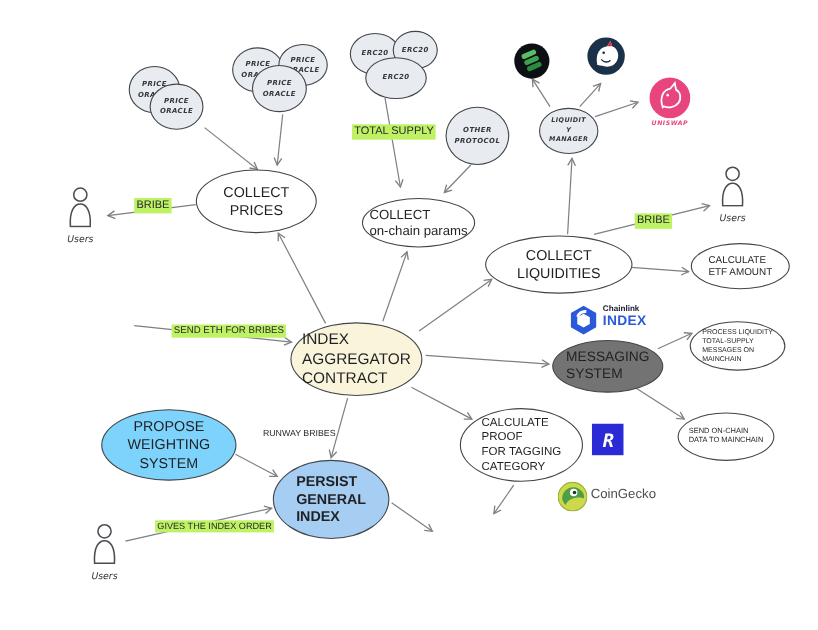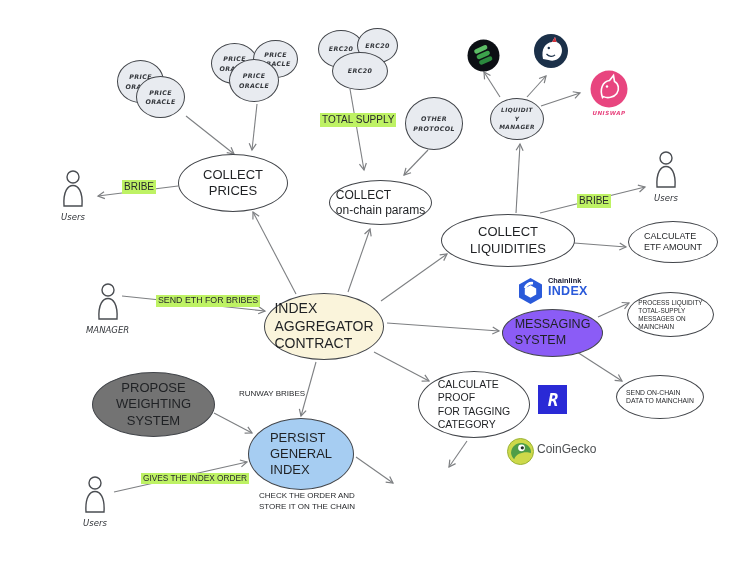--- a/index.html
+++ b/index.html
@@ -162,71 +162,65 @@
 on-chain params</span>
     </div>
     <div class="node" style="left: 441px; top: 214px; width: 134px; height: 53px; background: rgb(255, 255, 255); font-size: 13px;">
       <span>COLLECT
 LIQUIDITIES</span>
     </div>
     <div class="node" style="left: 628px; top: 221px; width: 90px; height: 42px; background: rgb(255, 255, 255); font-size: 9px;">
       <span style="text-align: left;">CALCULATE
 ETF AMOUNT</span>
     </div>
-    <div class="node" style="left: 502px; top: 309px; width: 101px; height: 48px; background: #8b5cf6; font-size: 12.5px;">
+    <div class="node" style="left: 502px; top: 309px; width: 101px; height: 48px; background: #737373; font-size: 12.5px;">
       <span style="text-align: left;">MESSAGING
 SYSTEM</span>
     </div>
     <div class="node" style="left: 627px; top: 292px; width: 87px; height: 45px; background: rgb(255, 255, 255); font-size: 6.4px;">
       <span style="text-align: left;">PROCESS LIQUIDITY
 TOTAL-SUPPLY
 MESSAGES ON
 MAINCHAIN</span>
     </div>
     <div class="node" style="left: 616px; top: 375px; width: 88px; height: 44px; background: rgb(255, 255, 255); font-size: 6.8px;">
       <span style="text-align: left;">SEND ON-CHAIN
 DATA TO MAINCHAIN</span>
     </div>
-    <div class="node" style="left: 92px; top: 372px; width: 123px; height: 65px; background: #737373; font-size: 13px;">
+    <div class="node" style="left: 92px; top: 372px; width: 123px; height: 65px; background: #7dd3fc; font-size: 13px;">
       <span>PROPOSE
 WEIGHTING
 SYSTEM</span>
     </div>
     <div class="node" style="left: 418px; top: 371px; width: 112px; height: 67px; background: rgb(255, 255, 255); font-size: 10.5px;">
       <span style="text-align: left;">CALCULATE
 PROOF
 FOR TAGGING
 CATEGORY</span>
     </div>
     <div class="node" style="left: 264px; top: 293px; width: 120px; height: 67px; background: rgb(250, 244, 219); font-size: 14px;">
       <span style="text-align: left;">INDEX
 AGGREGATOR
 CONTRACT</span>
     </div>
     <div class="node" style="left: 248px; top: 418px; width: 106px; height: 72px; background: rgb(166, 205, 242); font-size: 13px;">
-      <span style="text-align: left;">PERSIST
+      <span style="text-align: left; font-weight: bold;">PERSIST
 GENERAL
 INDEX</span>
     </div>
     <div class="lbl bg" style="left: 320px; top: 113px; font-size: 10px;">TOTAL SUPPLY</div>
     <div class="lbl bg" style="left: 122px; top: 180px; font-size: 10px;">BRIBE</div>
     <div class="lbl bg" style="left: 577px; top: 194px; font-size: 10px;">BRIBE</div>
     <div class="lbl bg" style="left: 156px; top: 295px; font-size: 8.8px;">SEND ETH FOR BRIBES</div>
     <div class="lbl" style="left: 239px; top: 361px; font-size: 8px; margin-top: 28px;">RUNWAY BRIBES</div>
     <div class="lbl bg" style="left: 141px; top: 473px; font-size: 8.3px;">GIVES THE INDEX ORDER</div>
-    <div class="lbl" style="left: 259px; top: 491px; font-size: 8px;">CHECK THE ORDER AND
-STORE IT ON THE CHAIN</div>
     <div class="actor" style="left: 60px; top: 170px;"><svg width="26" height="37" viewBox="0 0 26 37">
         <circle cx="13" cy="7" r="6" fill="#fff" stroke="#4a4d52" stroke-width="1.4"></circle>
         <path d="M4 36 C3 21 8 15.5 13 15.5 C18 15.5 23 21 22 36 Z" fill="#fff" stroke="#4a4d52" stroke-width="1.4"></path>
       </svg><div class="alabel">Users</div></div>
-    <div class="actor" style="left: 86px; top: 283px;"><svg width="26" height="37" viewBox="0 0 26 37">
-        <circle cx="13" cy="7" r="6" fill="#fff" stroke="#4a4d52" stroke-width="1.4"></circle>
-        <path d="M4 36 C3 21 8 15.5 13 15.5 C18 15.5 23 21 22 36 Z" fill="#fff" stroke="#4a4d52" stroke-width="1.4"></path>
-      </svg><div class="alabel">MANAGER</div></div>
     <div class="actor" style="left: 653px; top: 151px;"><svg width="26" height="37" viewBox="0 0 26 37">
         <circle cx="13" cy="7" r="6" fill="#fff" stroke="#4a4d52" stroke-width="1.4"></circle>
         <path d="M4 36 C3 21 8 15.5 13 15.5 C18 15.5 23 21 22 36 Z" fill="#fff" stroke="#4a4d52" stroke-width="1.4"></path>
       </svg><div class="alabel">Users</div></div>
     <div class="actor" style="left: 82px; top: 476px;"><svg width="26" height="37" viewBox="0 0 26 37">
         <circle cx="13" cy="7" r="6" fill="#fff" stroke="#4a4d52" stroke-width="1.4"></circle>
         <path d="M4 36 C3 21 8 15.5 13 15.5 C18 15.5 23 21 22 36 Z" fill="#fff" stroke="#4a4d52" stroke-width="1.4"></path>
       </svg><div class="alabel">Users</div></div>
   </div>
 

